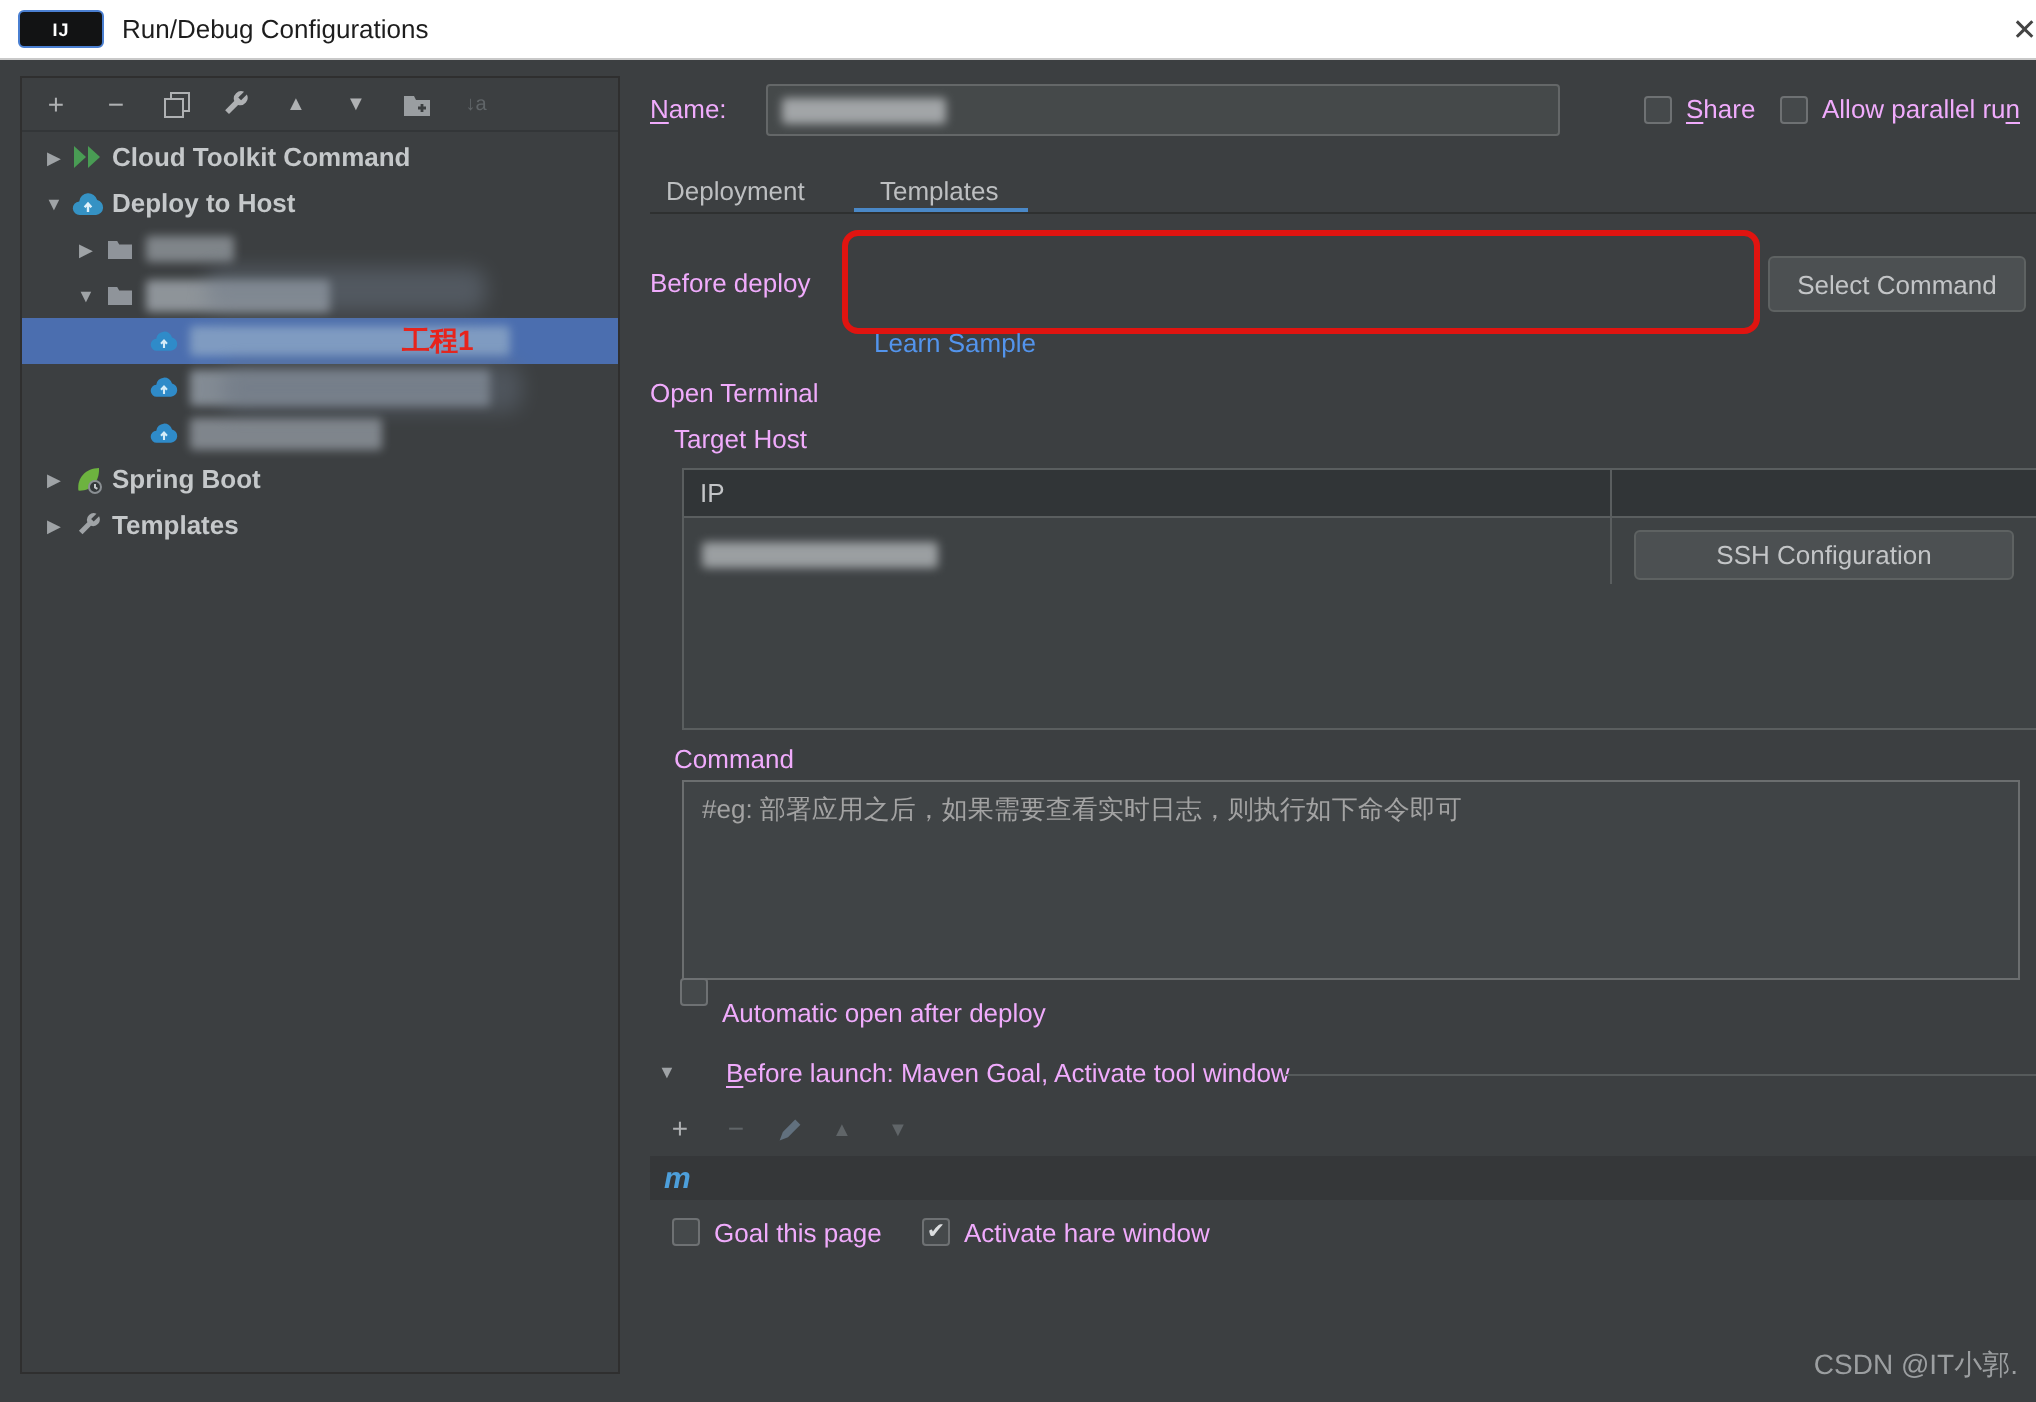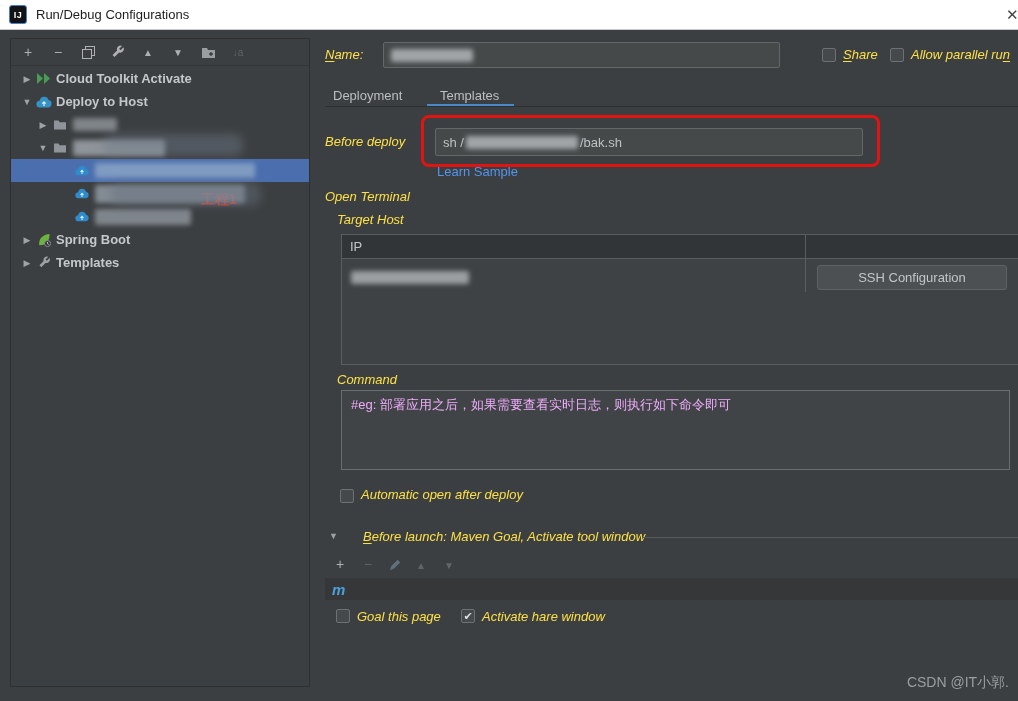--- a/index.html
+++ b/index.html
@@ -5,21 +5,21 @@
   * { margin:0; padding:0; box-sizing:border-box; }
   html,body { background:#222; }
   .root {
     position:relative; width:1018px; height:701px; overflow:hidden;
     background:#3c3f41; font-family:"Liberation Sans", sans-serif;
     font-size:13px; color:#bdbfc1; -webkit-font-smoothing:antialiased;
   }
   
   .titlebar { position:absolute; left:0; top:0; width:1018px; height:30px; background:#ffffff;
     display:flex; align-items:center; border-bottom:1px solid #c9c9c9;}
-  .app-icon { width:18px; height:19px; margin-left:9px; background:#121314;
+  .app-icon { width:43px; height:19px; margin-left:9px; background:#121314;
     border:1px solid #4a7fd1; border-radius:3px; color:#fff; font-size:9px; font-weight:bold;
     display:flex; align-items:center; justify-content:center; letter-spacing:0.5px;}
   .title-text { margin-left:9px; color:#1d1d1d; font-size:13px; }
   .close-x { position:absolute; left:1006px; top:6px; color:#444; font-size:15px; cursor:pointer;}
   
   .left-panel { position:absolute; left:10px; top:38px; width:300px; height:649px;
     border:1px solid #2f2f2f; background:#3c3f41; }
   .lp-toolbar { position:absolute; left:0; top:0; width:100%; height:27px;
     display:flex; align-items:center; gap:14px; padding-left:9px; border-bottom:1px solid #333638;}
   .tbi { display:inline-flex; align-items:center; justify-content:center; width:16px; height:16px;
@@ -28,44 +28,44 @@
   .tbi.dim { color:#606568; }
   .tree { position:absolute; left:0; top:28px; width:298px; }
   .trow { position:relative; height:23px; display:flex; align-items:center; width:100%; }
   .trow.sel { background:#4b6eaf; }
   .arrow { width:16px; font-size:9px; color:#9fa3a6; text-align:center; flex:0 0 16px; cursor:pointer;}
   .ticon { width:18px; display:inline-flex; align-items:center; justify-content:center; flex:0 0 18px; }
   .tlabel { margin-left:3px; font-weight:bold; color:#c5c8ca; white-space:nowrap; }
   .blob { display:inline-block; background:#c3c7cb; opacity:.72; filter:blur(2.5px); border-radius:2px;
     height:13px; vertical-align:middle; }
   .tree .blob { margin-left:4px; }
-  .annot { position:absolute; left:190px; top:3px; color:#e8231b; font-weight:bold; font-size:14px;margin-top:29px; }
+  .annot { position:absolute; left:190px; top:3px; color:#e8231b; font-weight:bold; font-size:14px; }
   .smear { position:absolute; filter:blur(5px); opacity:.45; border-radius:8px; pointer-events:none; }
   
   .abs { position:absolute; }
-  .lbl { color:#fde047; white-space:nowrap;font-style:italic; }
+  .lbl { color:#f0abfc; white-space:nowrap; }
   .mn { text-decoration:underline; text-underline-offset:2px; }
   .input { background:#45494a; border:1px solid #646768; border-radius:2px;
     display:flex; align-items:center; padding:0 7px; color:#bfc1c3; }
   .btn { background:#4c5052; border:1px solid #5e6262; border-radius:3px;
     display:flex; align-items:center; justify-content:center; color:#c3c5c7; cursor:pointer; }
   .cb { width:14px; height:14px; background:#45494b; border:1px solid #6e7173; border-radius:2px;
     display:inline-flex; align-items:center; justify-content:center; cursor:pointer;
     font-size:11px; color:#dcdee0; line-height:1; }
   .tab { color:#bdbfc1; cursor:pointer; }
   .tab-underline { background:#4a88c7; height:3px; }
   .rule { background:#2e3030; height:1px; }
   .red-box { border:3px solid #e01410; border-radius:8px; pointer-events:none; }
   .link { color:#5394ec; cursor:pointer; }
   .host-table { left:341px; top:234px; width:680px; height:131px; border:1px solid #5a5e5f; background:#3e4244; }
   .ht-header { position:absolute; left:0; top:0; width:100%; height:24px; background:#313537;
     border-bottom:1px solid #5a5e5f; display:flex; align-items:center; padding-left:8px; color:#c3c5c7; }
   .ht-vdiv { position:absolute; left:463px; top:0; width:1px; height:57px; background:#5a5e5f; }
-  .cmd-box { left:341px; top:390px; width:669px; height:80px; background:#404446;
-    border:1px solid #6b6e6f; padding:6px 9px; color:#f0abfc; line-height:16px; }
+  .cmd-box { left:341px; top:390px; width:669px; height:100px; background:#404446;
+    border:1px solid #6b6e6f; padding:6px 9px; color:#a3a3a3; line-height:16px; }
   .cmd-line2 { margin-top:16px; }
   .sep-line { background:#565a5b; height:1px; }
   .maven-row { left:325px; top:578px; width:693px; height:22px; background:#353739;
     display:flex; align-items:center; cursor:pointer; }
   .maven-m { margin-left:7px; color:#4d9fdb; font-weight:bold; font-style:italic; font-size:15px; }
   .maven-label { margin-left:8px; color:#bdbfc1; }
   .watermark { position:absolute; right:9px; top:674px; color:#9c9fa1; font-size:14px;text-align:right; }
   svg { display:block; }
 </style>
 </head>
@@ -108,21 +108,21 @@
     <div class="tree">
 
       <div class="trow" style="padding-left:8px">
         <span class="arrow">▶</span>
         <span class="ticon">
           <svg width="16" height="11" viewBox="0 0 16 11">
               <path d="M1 0l6 5.5L1 11z" fill="#499c54"></path>
               <path d="M8 0l6 5.5L8 11z" fill="#499c54"></path>
             </svg>
         </span>
-        <span class="tlabel">Cloud Toolkit Activate</span>
+        <span class="tlabel">Cloud Toolkit Command</span>
       </div>
 
       <div class="trow" style="padding-left:8px">
         <span class="arrow">▼</span>
         <span class="ticon">
           <svg width="16" height="12" viewBox="0 0 16 12">
               <path d="M4 11.5a3.4 3.4 0 0 1-.4-6.8A4.6 4.6 0 0 1 12.6 4a3.8 3.8 0 0 1-.6 7.5z" fill="#3592c4"></path>
               <path d="M8 10V6M6.3 7.6 8 5.8l1.7 1.8" stroke="#dff1fa" stroke-width="1.2" fill="none"></path>
             </svg>
         </span>
@@ -218,45 +218,41 @@
   <div class="abs lbl" style="left:843px;top:47px"><span class="mn">S</span><span>hare</span></div>
   <span class="abs cb" style="left:890px;top:48px"></span>
   <div class="abs lbl" style="left:911px;top:47px"><span>Allow parallel ru</span><span class="mn">n</span></div>
 
   <div class="abs tab" style="left:333px;top:88px">Deployment</div>
   <div class="abs tab" style="left:440px;top:88px">Templates</div>
   <div class="abs tab-underline" style="left:427px;top:104px;width:87px"></div>
   <div class="abs rule" style="left:325px;top:106px;width:693px"></div>
 
   <div class="abs lbl" style="left:325px;top:134px">Before deploy</div>
-  <div class="abs input" style="left:435px;top:128px;width:428px;height:28px">
-    <span>sh /</span>
-    <span class="blob" style="width:112px;margin:0 2px;background:#c6c9cc"></span>
-    <span>/bak.sh</span>
-  </div>
+  <div class="abs btn" style="left:884px;top:128px;width:129px;height:28px">Select Command</div>
   <div class="abs red-box" style="left:421px;top:115px;width:459px;height:52px"></div>
   <div class="abs link" style="left:437px;top:164px">Learn Sample</div>
 
   <div class="abs lbl" style="left:325px;top:189px">Open Terminal</div>
   <div class="abs lbl" style="left:337px;top:212px">Target Host</div>
 
   <div class="abs host-table">
     <div class="ht-header">IP</div>
     <div class="ht-vdiv"></div>
     <span class="blob" style="position:absolute;left:9px;top:36px;width:118px;background:#bfc3c6"></span>
     <div class="btn" style="position:absolute;left:475px;top:30px;width:190px;height:25px">SSH Configuration</div>
   </div>
 
   <div class="abs lbl" style="left:337px;top:372px">Command</div>
   <div class="abs cmd-box">
     <div>#eg: 部署应用之后，如果需要查看实时日志，则执行如下命令即可</div>
   </div>
 
   <span class="abs cb" style="left:340px;top:489px"></span>
-  <div class="abs lbl" style="left:361px;top:487px">Automatic open after deploy</div>
+  <div class="abs lbl" style="left:361px;top:499px">Automatic open after deploy</div>
 
   <span class="abs" style="left:329px;top:531px;font-size:9px;color:#9fa3a6;cursor:pointer">▼</span>
   <div class="abs lbl" style="left:363px;top:529px"><span class="mn">B</span><span>efore launch: Maven Goal, Activate tool window</span></div>
   <div class="abs sep-line" style="left:642px;top:537px;width:376px"></div>
 
   <span class="abs tbi" style="left:332px;top:556px">+</span>
   <span class="abs tbi dim" style="left:360px;top:556px">−</span>
   <span class="abs tbi dim" style="left:387px;top:557px">
     <svg width="12" height="12" viewBox="0 0 12 12">
         <path d="M0.8 11.2l1.6-4.2L8.6 0.8l2.6 2.6-6.2 6.2z" fill="#61707e"></path>

